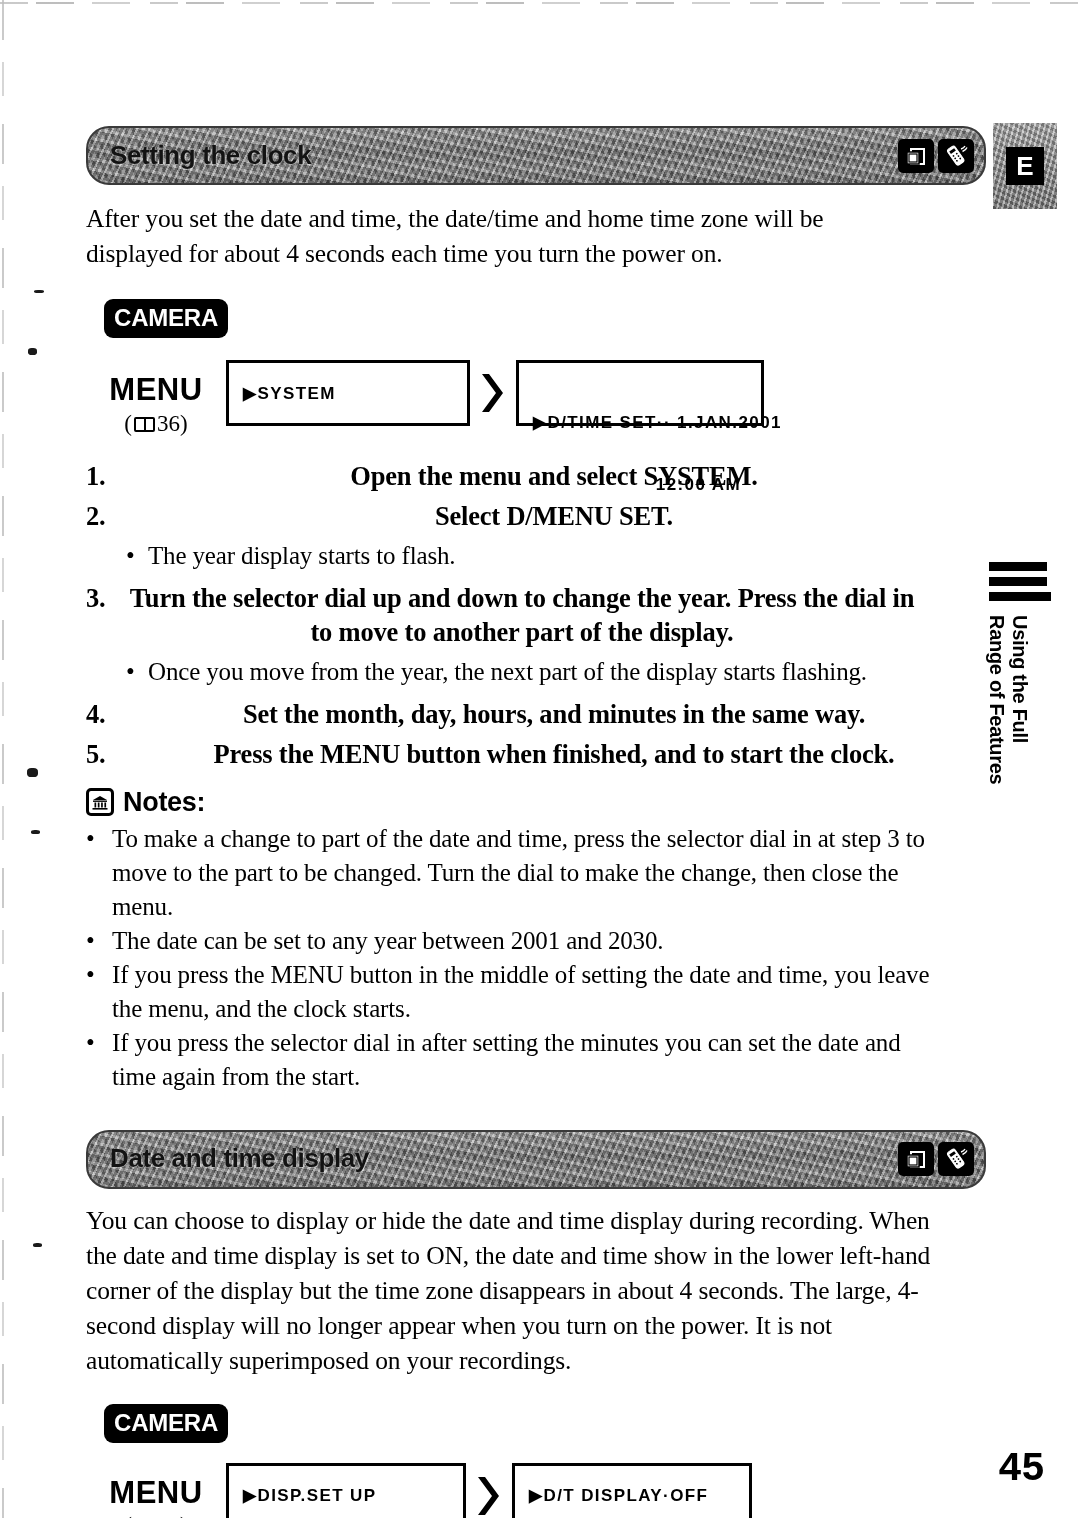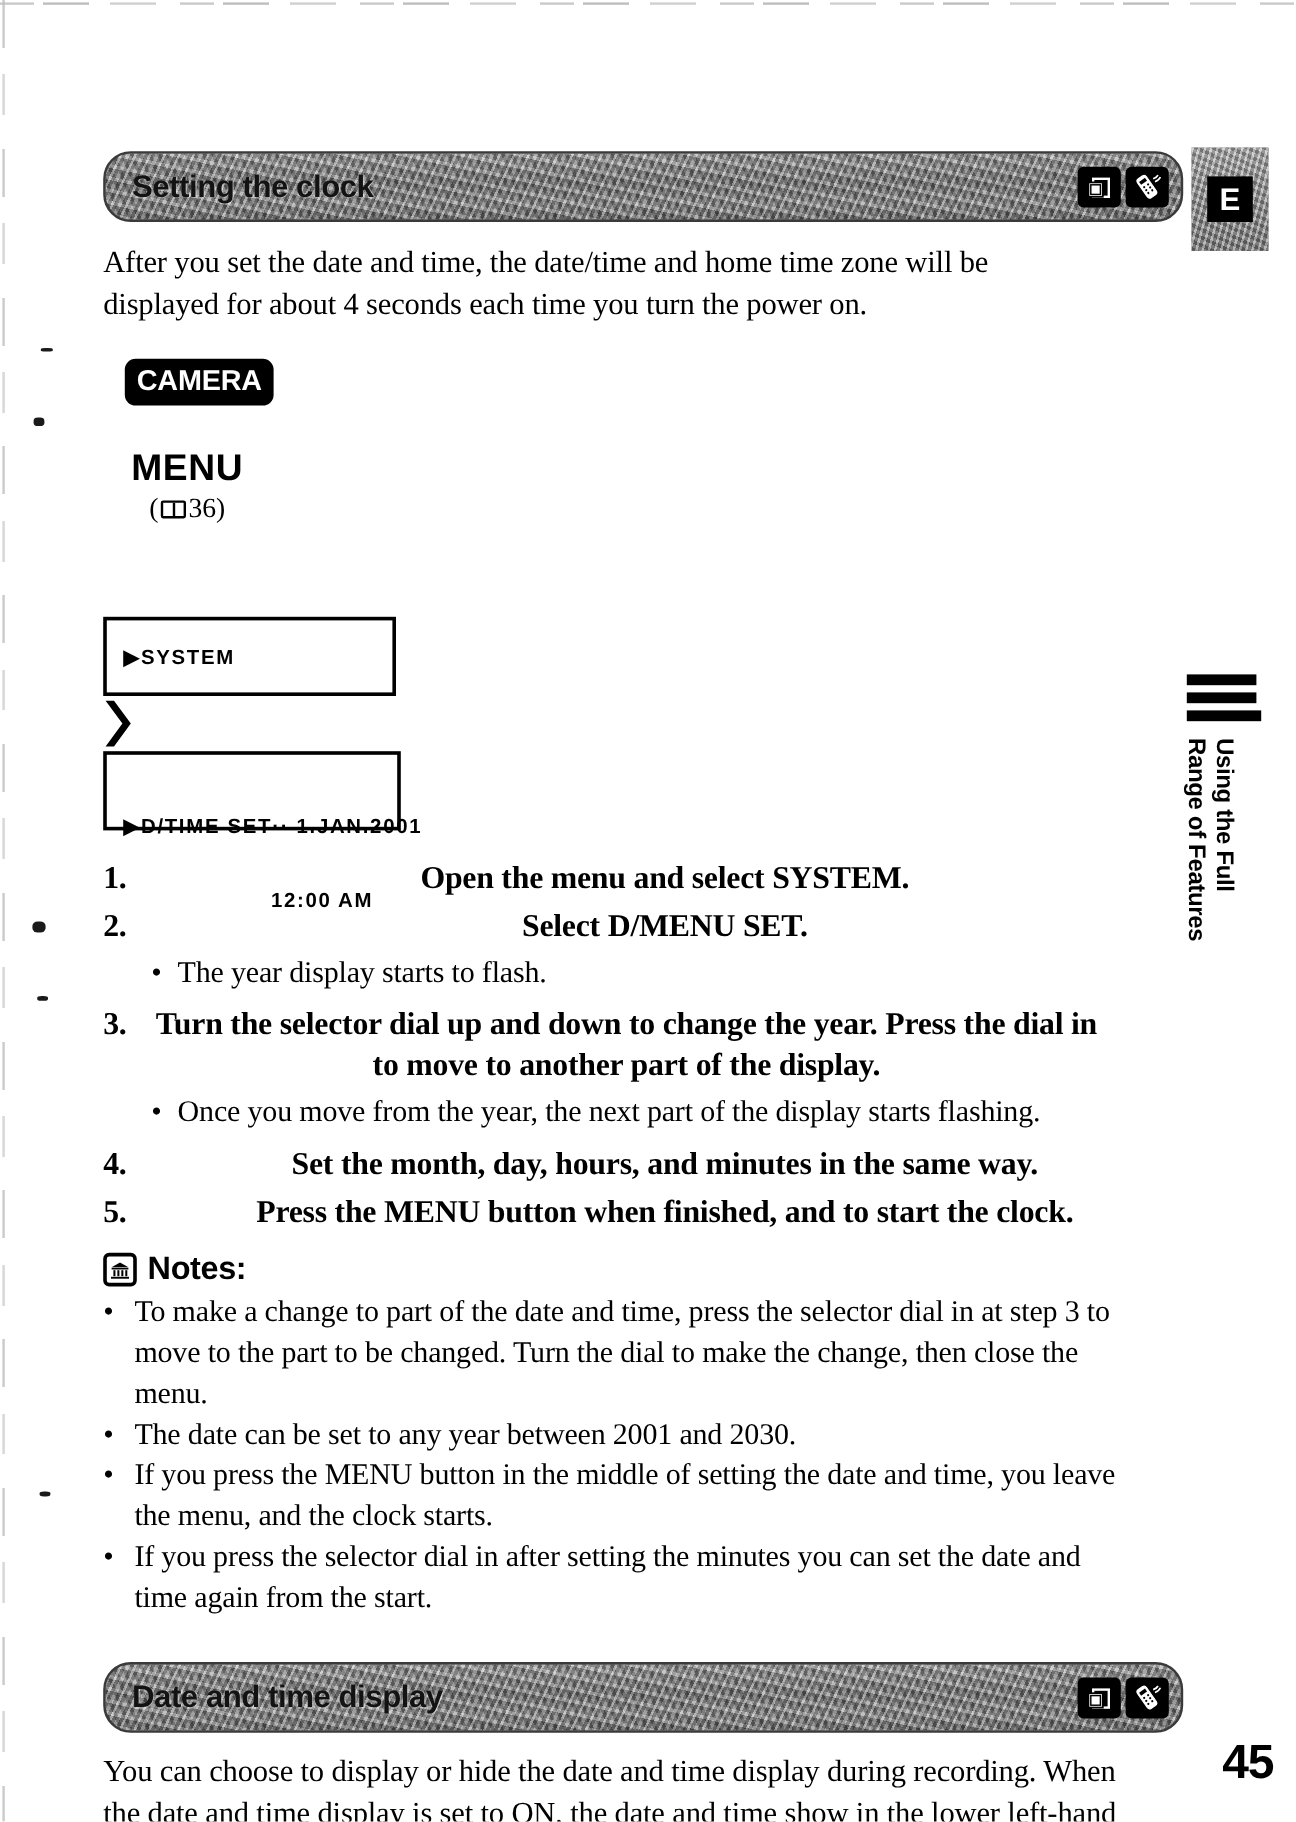--- a/index.html
+++ b/index.html
@@ -125,21 +125,20 @@
     letter-spacing: -0.2px;
     padding: 7px 10px 8px 10px;
     border-radius: 9px;
     line-height: 1;
   }
 
   
   .menu-flow {
     display: flex;
     align-items: flex-start;
-    flex-direction: column;
   }
   .menu-label-col {
     width: 140px;
     flex: 0 0 140px;
     text-align: center;
     padding-top: 14px;
   }
   .menu-word {
     font-family: "Liberation Sans", sans-serif;
     font-weight: bold;
@@ -314,23 +313,23 @@
     letter-spacing: -0.3px;
     writing-mode: vertical-rl;
     text-orientation: mixed;
     white-space: pre;
     height: 230px;
   }
 
   
   .page-num {
     position: absolute;
-    right: 19px;
+    right: 36px;
     bottom: 26px;
-    font-family: Liberation Sans, sans-serif;
+    font-family: Liberation Mono, monospace;
     font-weight: bold;
     font-size: 40px;
     letter-spacing: -1px;
     margin-top: 45px;
   }
 </style>
 </head>
 <body>
 
 <div class="scan-top-line"></div>

